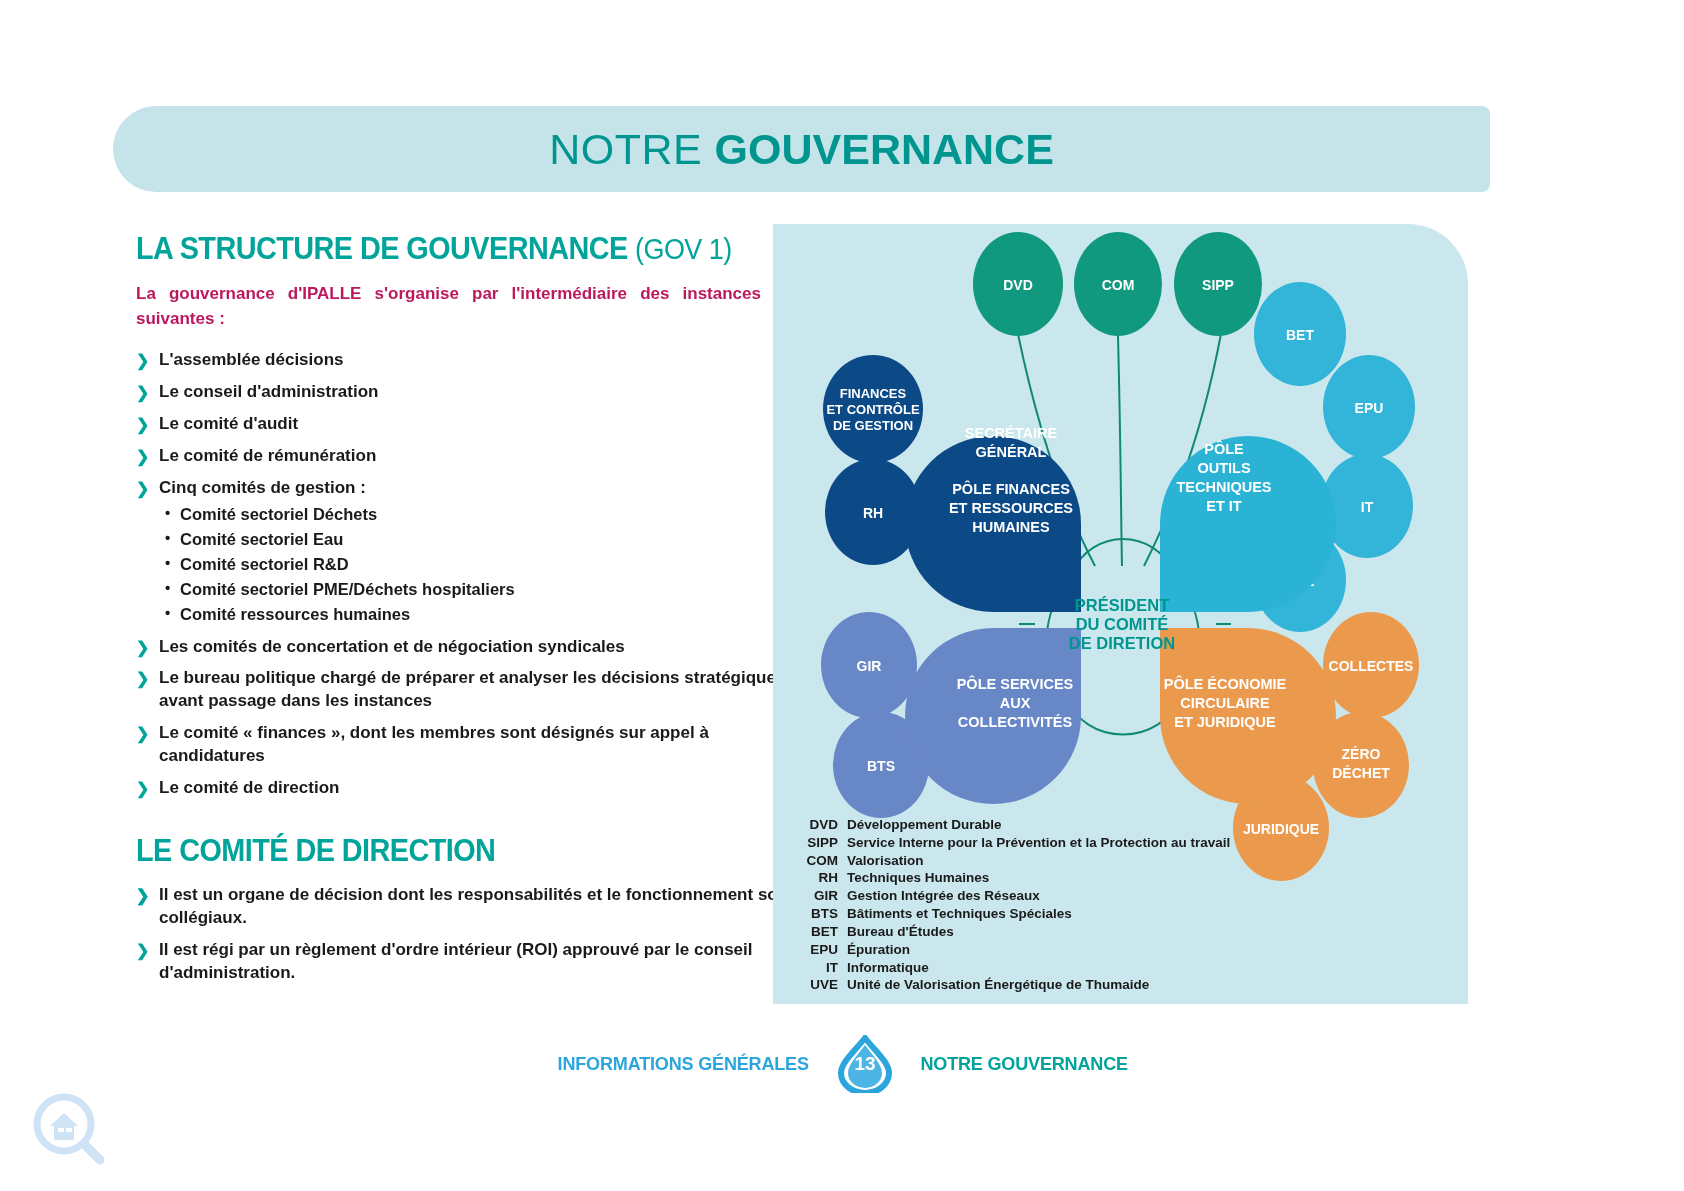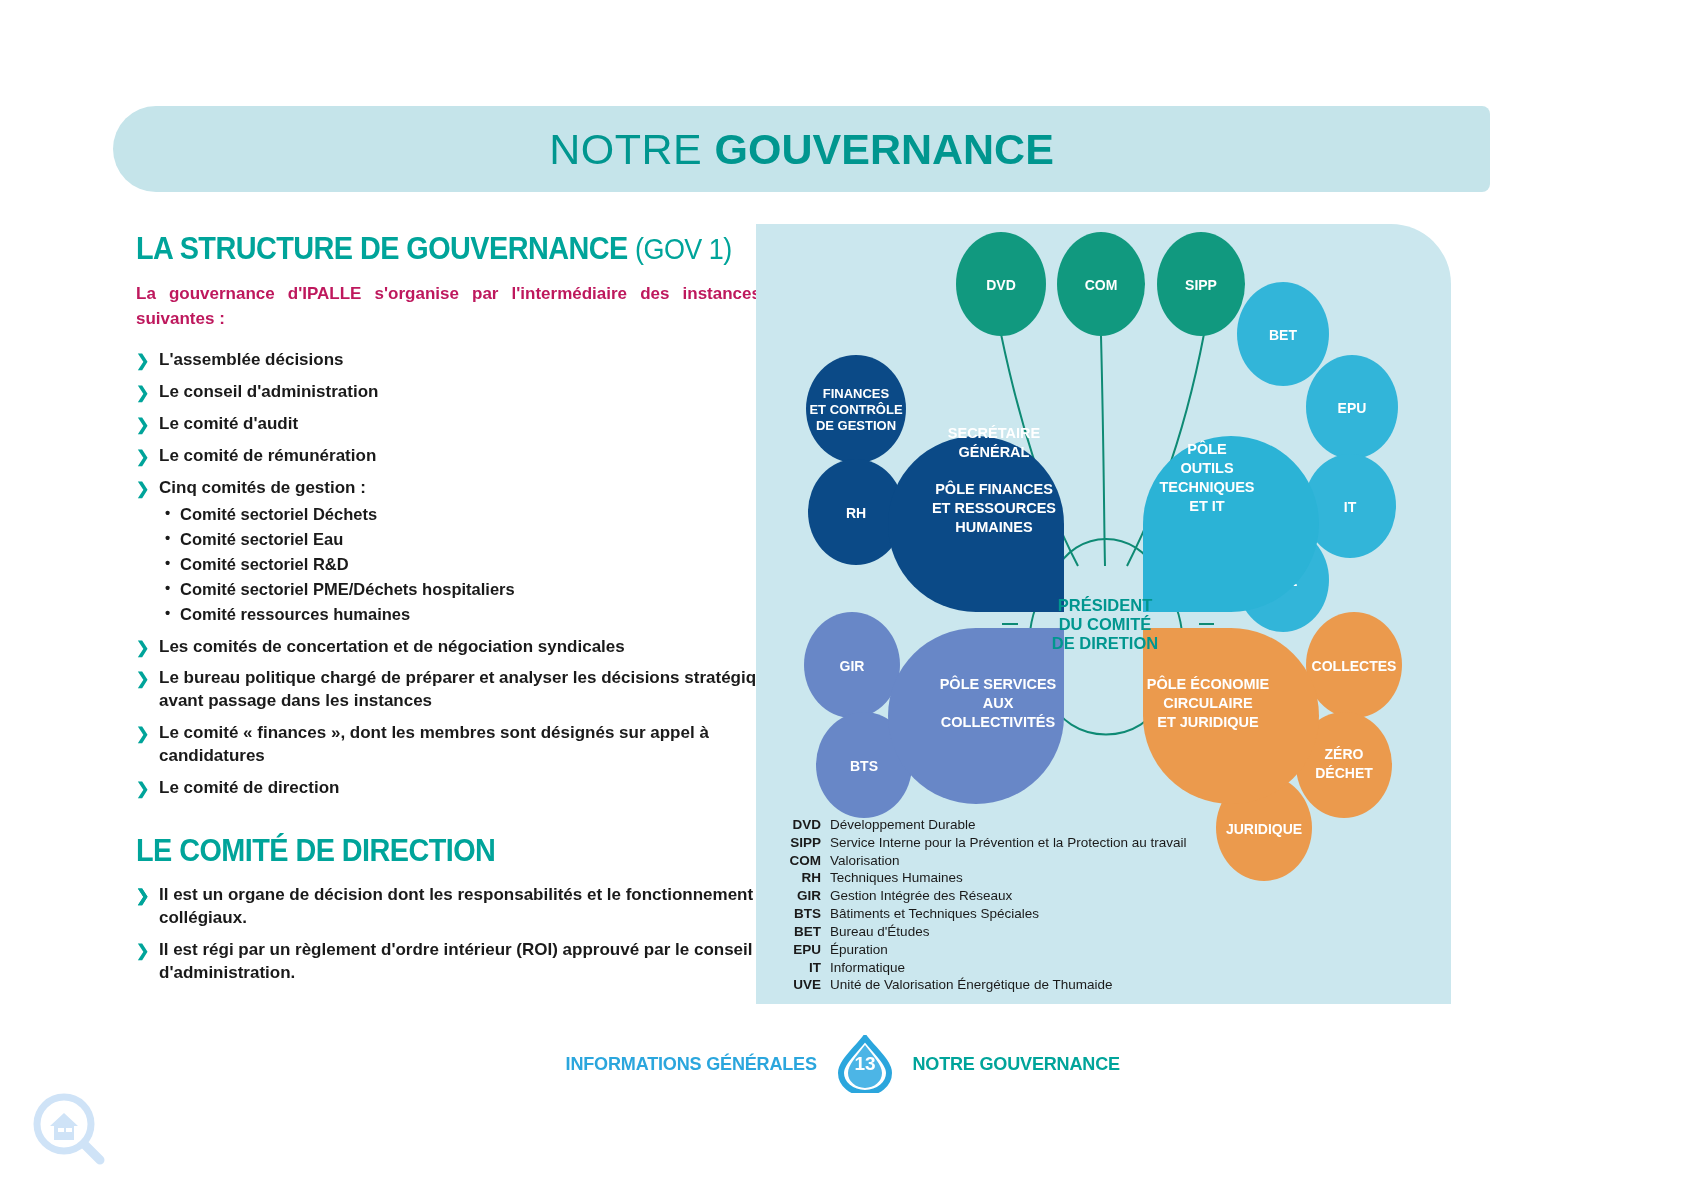--- a/index.html
+++ b/index.html
@@ -116,21 +116,21 @@
     position: absolute;
     left: 6px;
     top: -1px;
     font-size: 15px;
   }
   #heading-2-wrap { margin-top: 34px; }
 
   
   #diagram-panel {
     position: absolute;
-    left: 756px;
+    left: 773px;
     top: 224px;
     width: 695px;
     height: 780px;
     background: #cbe7ee;
     border-top-right-radius: 60px;
   }
   #diagram-svg {
     position: absolute;
     left: 0; top: 0;
     width: 695px;
@@ -163,38 +163,38 @@
     color: #1a1a1a;
   }
   .legend-abbr {
     width: 50px;
     text-align: right;
     font-weight: 700;
     padding-right: 9px;
     flex: none;
   }
   .legend-def {
-    font-weight: 400;
+    font-weight: 700;
   }
   #footer-logo {
     position: absolute;
     left: 30px;
     top: 1090px;
     width: 80px;
     height: 80px;
   }
   #footer-center {
     position: absolute;
     left: 0;
     top: 1035px;
     width: 1684px;
     display: flex;
     align-items: center;
     justify-content: center;
-    gap: 14px;
+    gap: 22px;
   }
   #footer-left-text {
     color: #2ba6dd;
     font-weight: 700;
     font-size: 19px;
     letter-spacing: -0.2px;
     transform: scaleX(0.95);
   }
   #footer-right-text {
     color: #00a49a;

